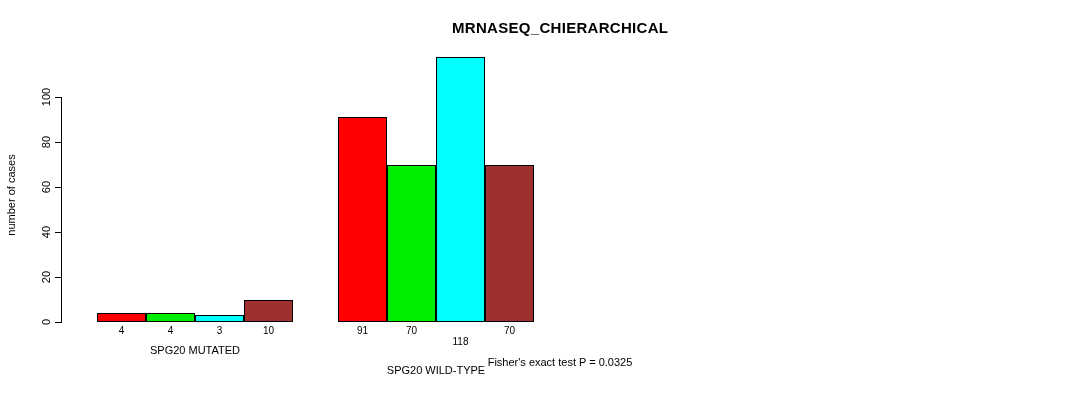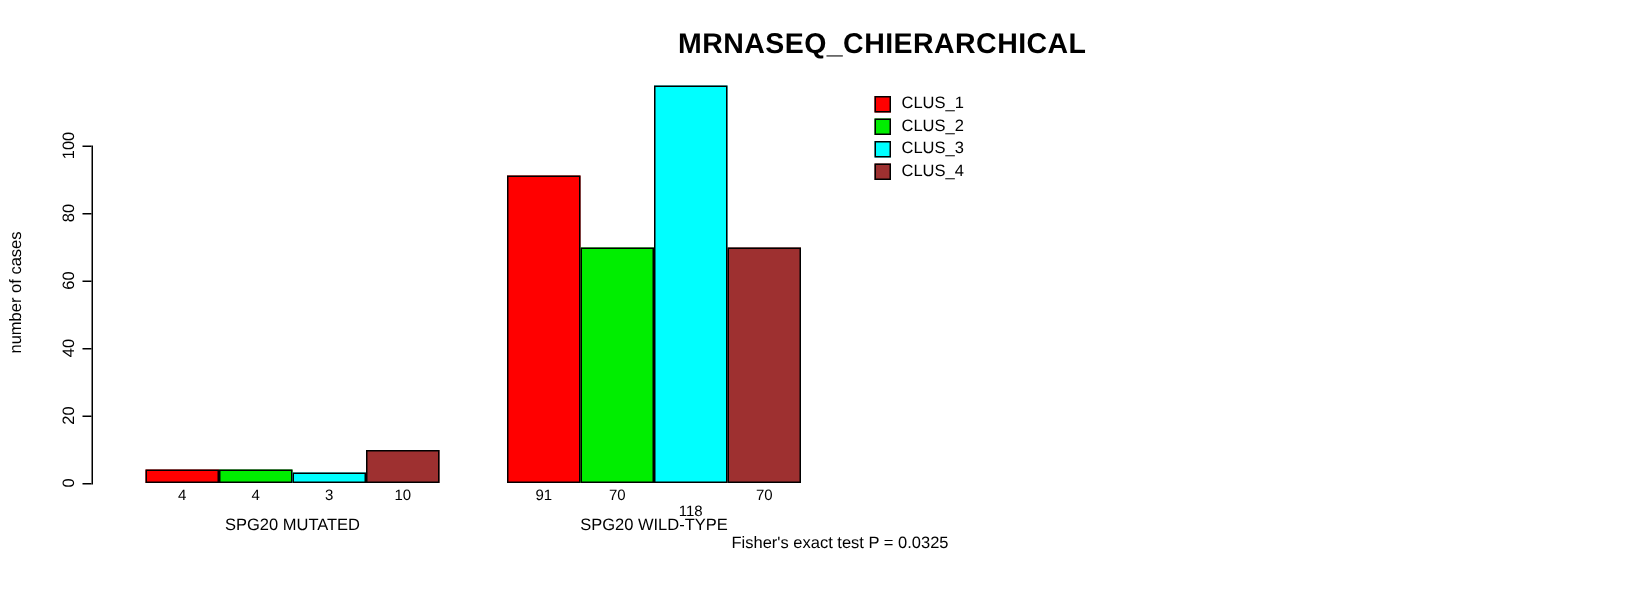--- a/index.html
+++ b/index.html
@@ -20,21 +20,21 @@
     left: 0; top: 0;
     width: 1090px;
     height: 400px;
   }
   .chart-title {
     position: absolute;
     left: 0;
     top: 19px;
     width: 1090px;
     text-align: center;
-    font-size: 19px;
+    font-size: 15px;
     font-weight: bold;
     letter-spacing: 0.3px;
     white-space: nowrap;
   }
   
   .chart-title.abs {
     left: 452px;
     width: auto;
     text-align: left;
   }
@@ -170,37 +170,19 @@
   <div id="labels">
       <div class="bar-value" style="left: 121.5px;">4</div>
       <div class="bar-value" style="left: 170.5px;">4</div>
       <div class="bar-value" style="left: 219.5px;">3</div>
       <div class="bar-value" style="left: 268.5px;">10</div>
       <div class="group-label" style="left: 195px;">SPG20 MUTATED</div>
       <div class="bar-value" style="left: 362.5px; text-align: right;">91</div>
       <div class="bar-value" style="left: 411.5px;">70</div>
       <div class="bar-value" style="left: 460.5px; margin-top: 11px;">118</div>
       <div class="bar-value" style="left: 509.5px;">70</div>
-      <div class="group-label" style="left: 436px;">SPG20 WILD-TYPE</div>
+      <div class="group-label" style="left: 436px; margin-top: 20px;">SPG20 WILD-TYPE</div>
     </div>
 
-  <div class="legend" id="legend">
-      <div class="legend-row">
-        <span class="legend-swatch" style="background: rgb(255, 0, 0);"></span>
-        <span class="legend-label">CLUS_1</span>
-      </div>
-      <div class="legend-row">
-        <span class="legend-swatch" style="background: rgb(0, 238, 0);"></span>
-        <span class="legend-label">CLUS_2</span>
-      </div>
-      <div class="legend-row">
-        <span class="legend-swatch" style="background: rgb(0, 255, 255);"></span>
-        <span class="legend-label">CLUS_3</span>
-      </div>
-      <div class="legend-row">
-        <span class="legend-swatch" style="background: rgb(158, 48, 48);"></span>
-        <span class="legend-label">CLUS_4</span>
-      </div>
-    </div>
 
   <div class="footer-note">Fisher's exact test P = 0.0325</div>
 
 </div>
 
 </body></html>

